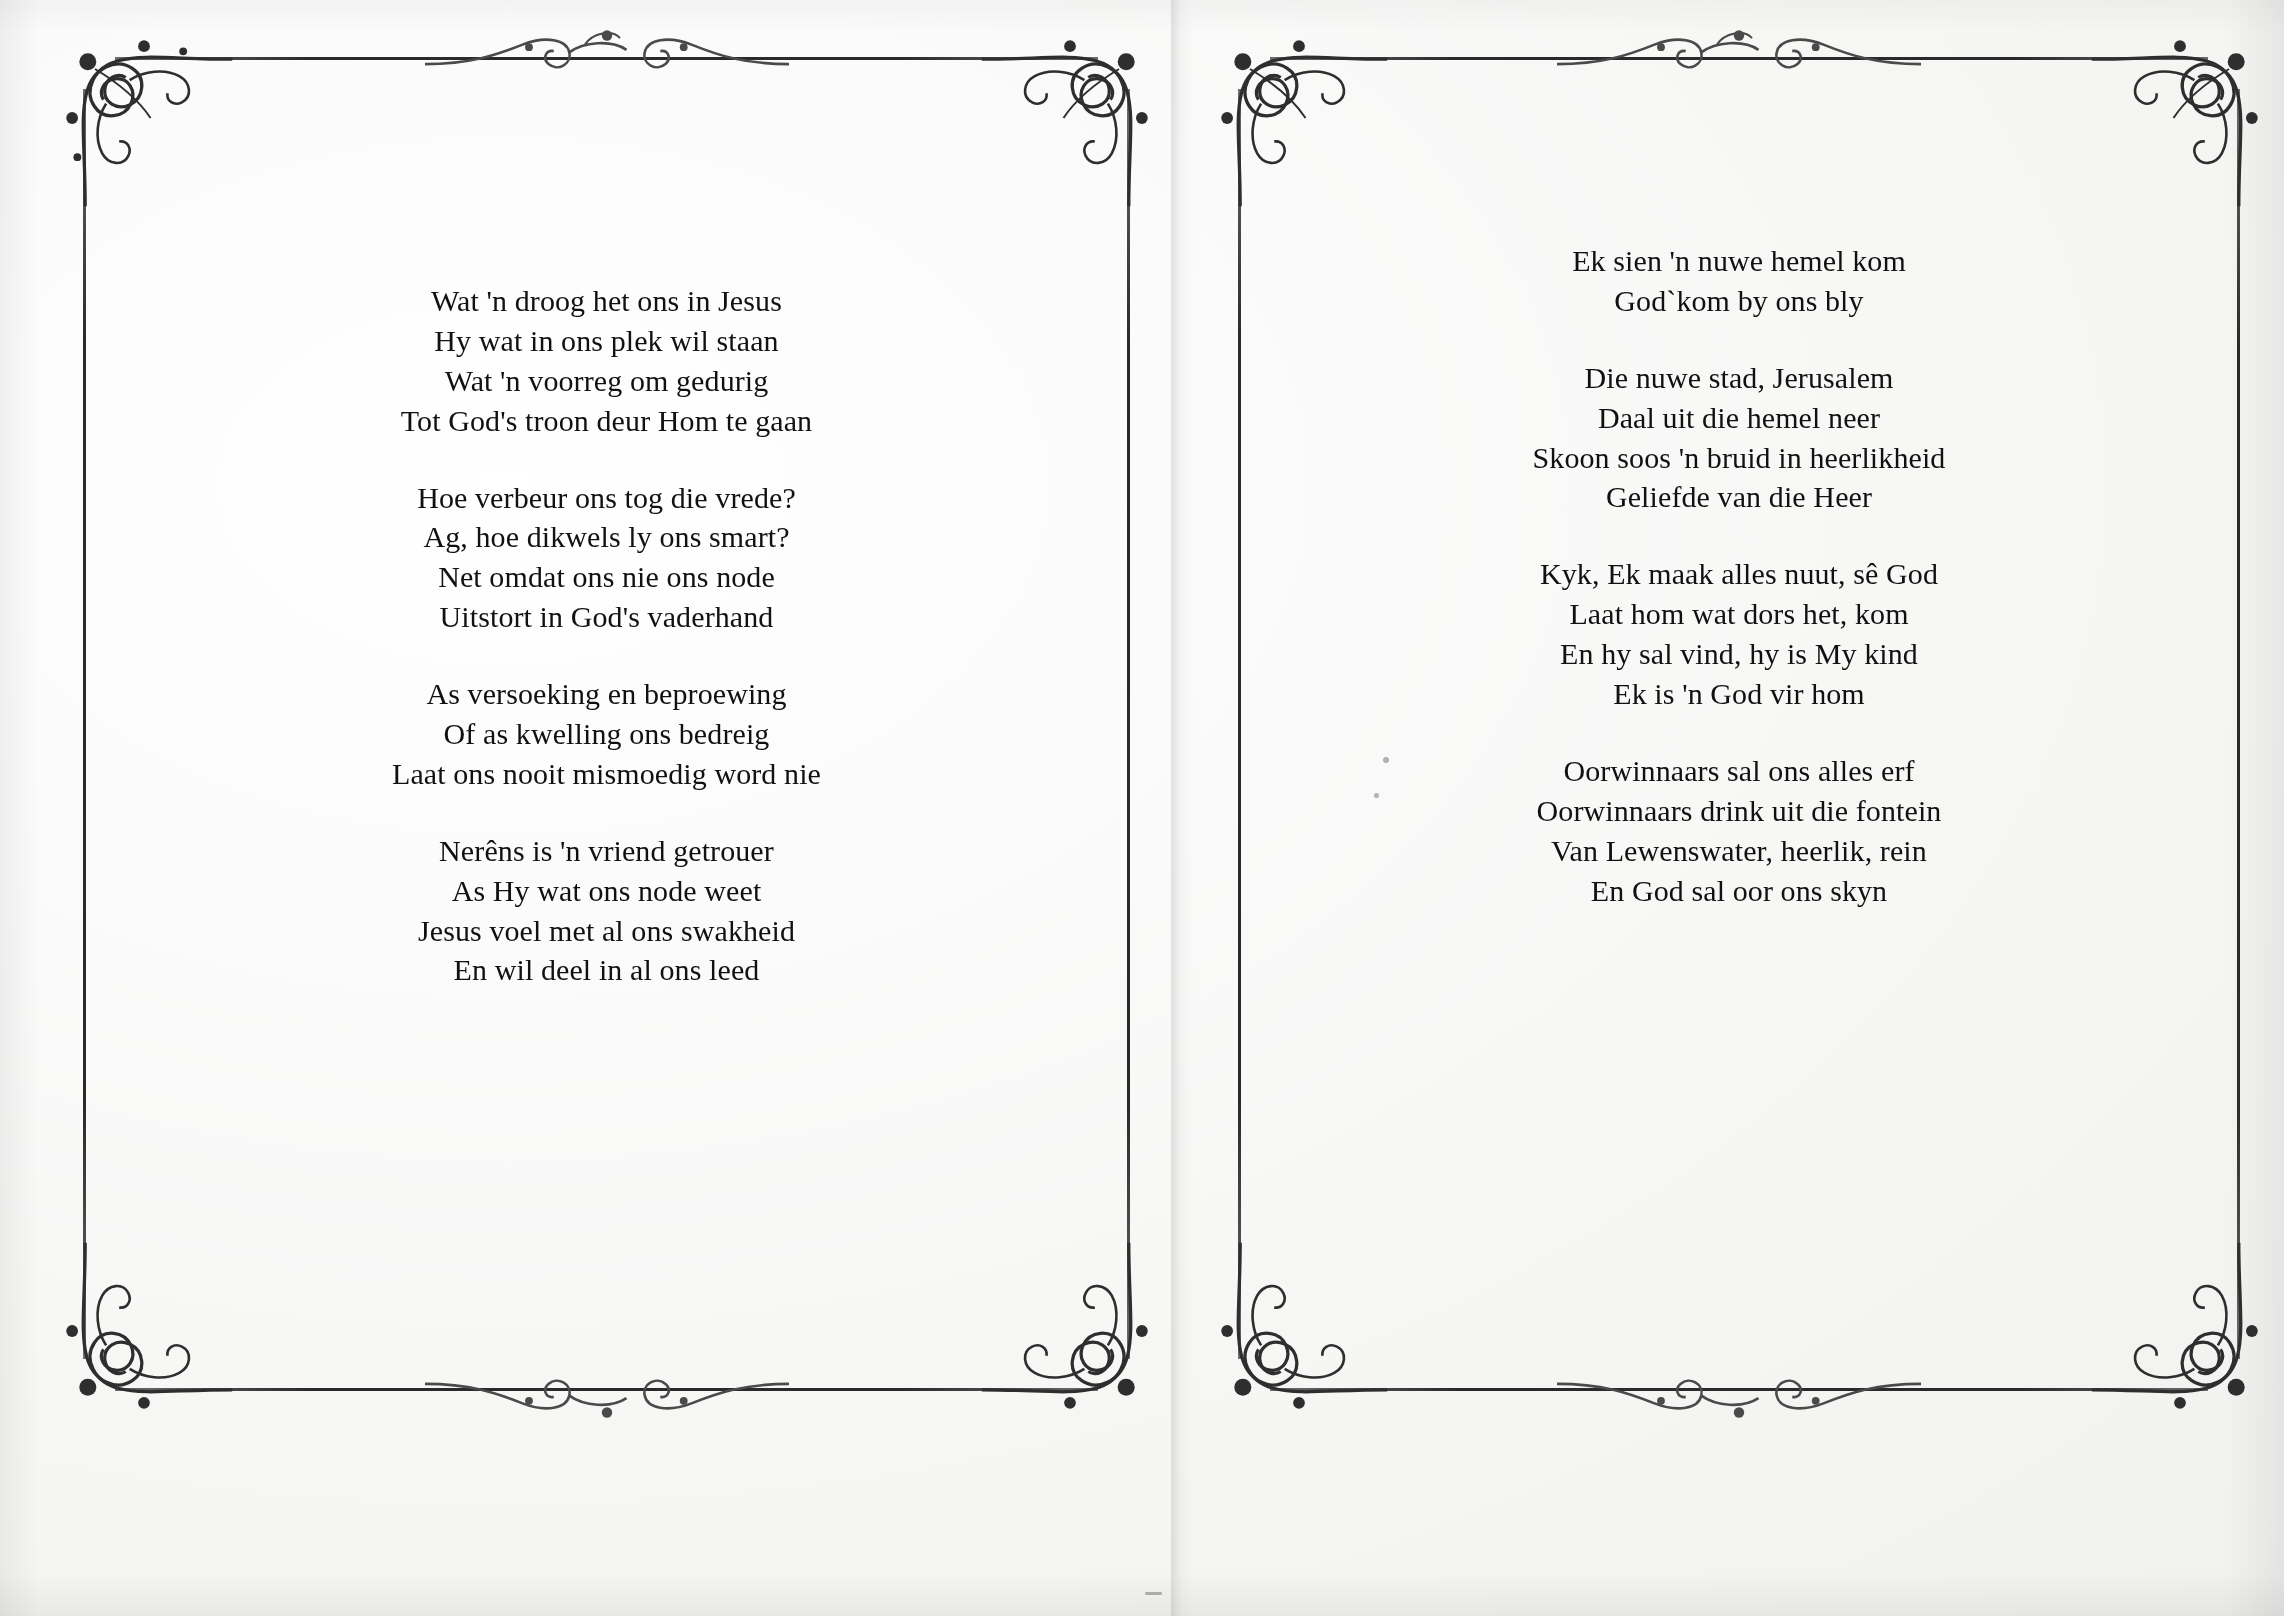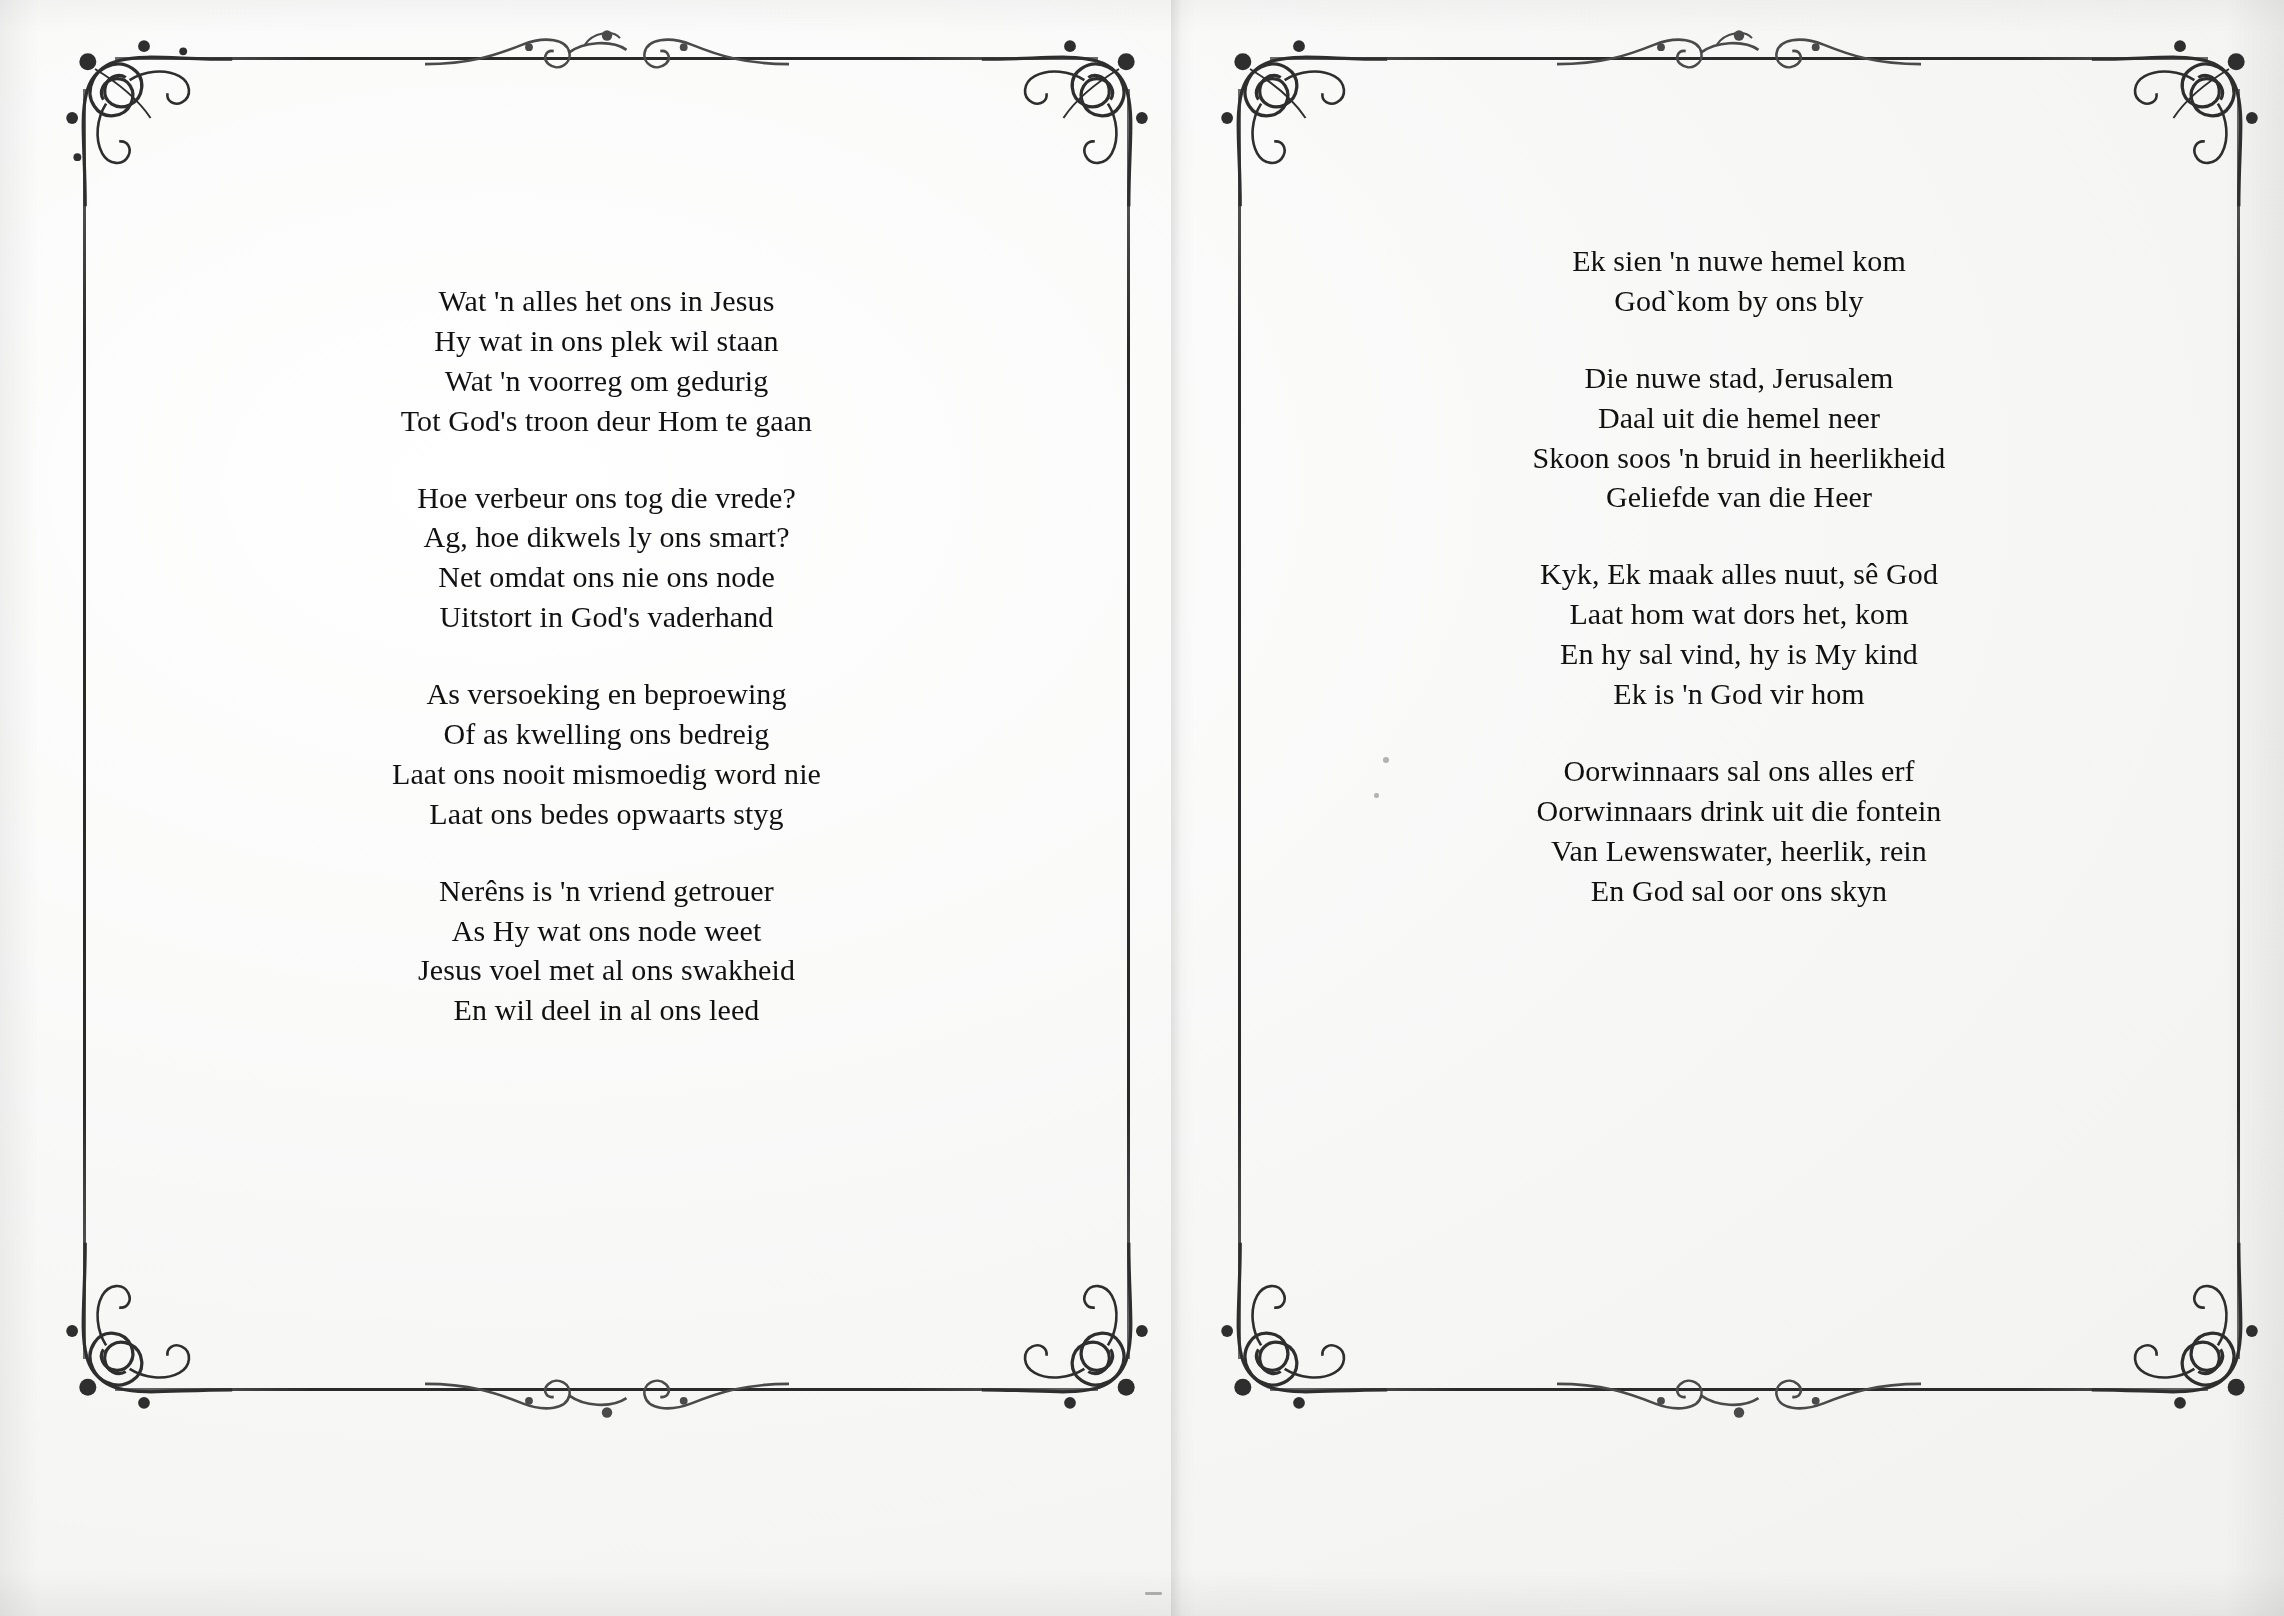--- a/index.html
+++ b/index.html
@@ -218,36 +218,35 @@
           <circle cx="398" cy="48" r="6" fill="currentColor" stroke="none"></circle>
         </svg>
       </div>
     </div>
 
     <div class="ghost ghost-l-top"></div>
     <div class="ghost ghost-l-bot"></div>
 
     <div class="poem poem-left">
       <div class="stanza">
-        <div class="line">Wat 'n alles het ons in Jesus</div>
+        <div class="line">Wat 'n droog het ons in Jesus</div>
         <div class="line">Hy wat in ons plek wil staan</div>
         <div class="line">Wat 'n voorreg om gedurig</div>
         <div class="line">Tot God's troon deur Hom te gaan</div>
       </div>
       <div class="stanza">
         <div class="line">Hoe verbeur ons tog die vrede?</div>
         <div class="line">Ag, hoe dikwels ly ons smart?</div>
         <div class="line">Net omdat ons nie ons node</div>
         <div class="line">Uitstort in God's vaderhand</div>
       </div>
       <div class="stanza">
         <div class="line">As versoeking en beproewing</div>
         <div class="line">Of as kwelling ons bedreig</div>
         <div class="line">Laat ons nooit mismoedig word nie</div>
-        <div class="line">Laat ons bedes opwaarts styg</div>
       </div>
       <div class="stanza">
         <div class="line">Nerêns is 'n vriend getrouer</div>
         <div class="line">As Hy wat ons node weet</div>
         <div class="line">Jesus voel met al ons swakheid</div>
         <div class="line">En wil deel in al ons leed</div>
       </div>
     </div>
   </div>
 

